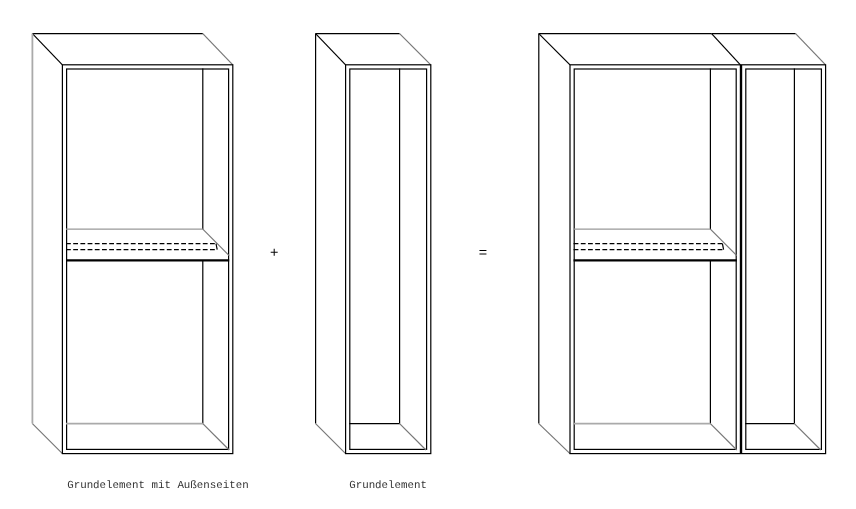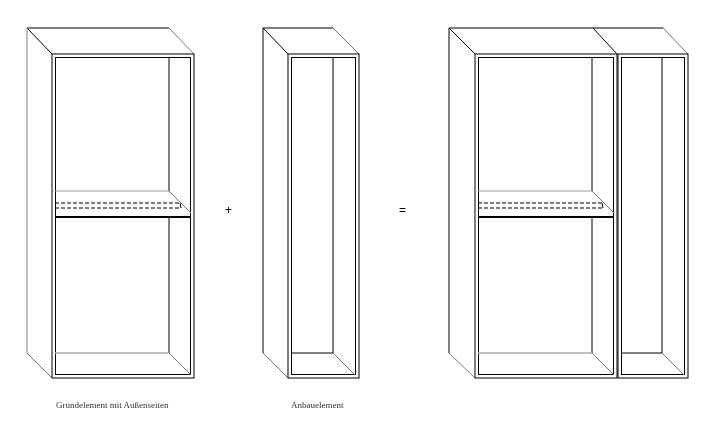--- a/index.html
+++ b/index.html
@@ -1,20 +1,20 @@
 <!DOCTYPE html>
 <html><head>
   <meta charset="utf-8">
   <style>
     html, body { margin: 0; padding: 0; background: #ffffff; }
     body { width: 713px; height: 424px; position: relative; overflow: hidden; }
     svg { position: absolute; left: 0; top: 0; }
     .label {
       position: absolute;
-      font-family: Liberation Serif, serif;
+      font-family: Liberation Mono, monospace;
       font-size: 9px;
       color: #333333;
       white-space: nowrap;
     }
     .op {
       position: absolute;
       font-family: "Liberation Sans", "DejaVu Sans", sans-serif;
       font-size: 12px;
       color: #000000;
     }
@@ -91,13 +91,13 @@
     <line x1="662" y1="57" x2="662" y2="353"></line>
     <line x1="621" y1="353" x2="662" y2="353"></line>
     <line x1="662" y1="353" x2="684" y2="375" stroke="#777"></line>
   </g>
 </svg>
 
 <div class="op" style="left:225px; top:203px;">+</div>
 <div class="op" style="left:399px; top:203px;">=</div>
 
 <div class="label" style="left:56px; top:400px;">Grundelement mit Außenseiten</div>
-<div class="label" style="left:291px; top:400px;">Anbauelement</div>
+<div class="label" style="left:291px; top:400px;">Grundelement</div>
 
 </body></html>

